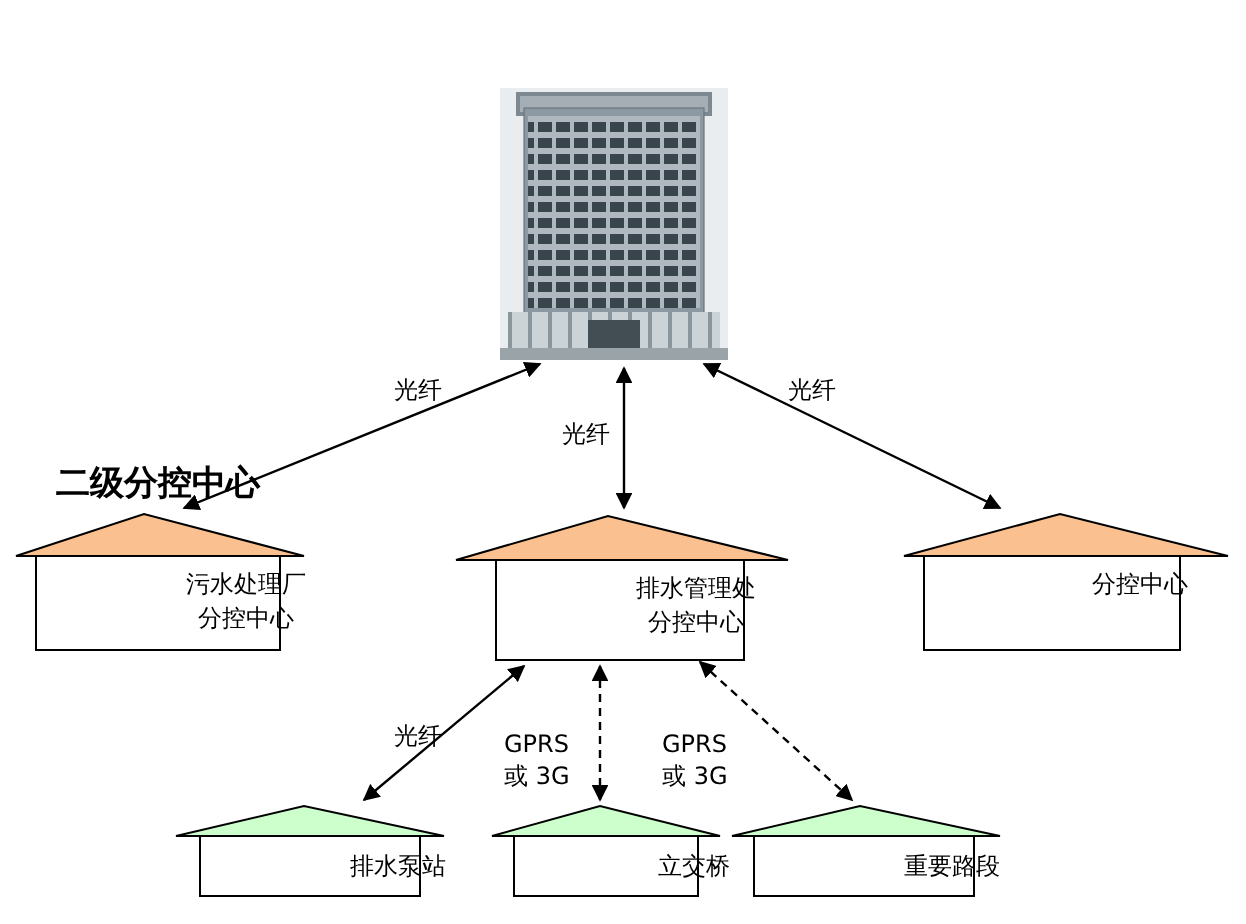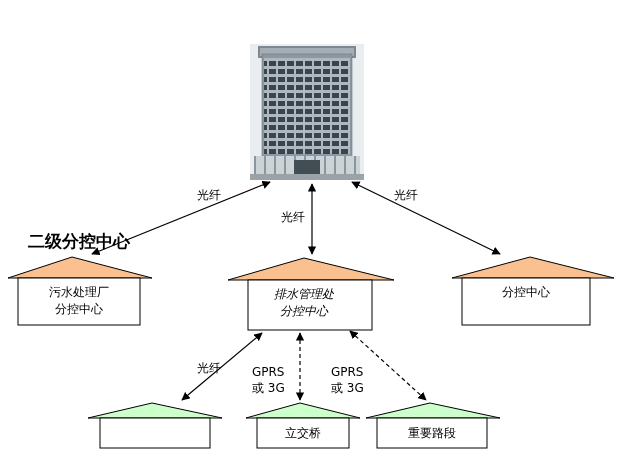--- a/index.html
+++ b/index.html
@@ -8,21 +8,21 @@
     width:623px;height:462px;
     background:#ffffff;
     font-family:"DejaVu Sans","Liberation Sans",sans-serif;
     color:#000;
     overflow:hidden;
   }
   svg.layer{position:absolute;left:0;top:0;}
   .lbl{position:absolute;font-size:12px;color:#000;white-space:nowrap;}
   .title{font-weight:bold;font-size:13px;left:50%;top:14px;transform:translateX(-50%);}
   .level2{font-weight:bold;font-size:17px;left:28px;top:230px;}
-  .node-label{position:absolute;text-align:center;font-size:12px;line-height:17px;}
+  .node-label{position:absolute;text-align:center;font-size:12px;line-height:17px;margin-left:44px;}
   .link-label{position:absolute;font-size:12px;}
   .link-label-2l{position:absolute;font-size:12px;line-height:16px;text-align:left;width:44px;}
 </style>
 </head>
 <body>
 
 <div class="canvas">
 
   <svg class="layer" width="623" height="462" viewBox="0 0 623 462">
     <defs>
@@ -91,24 +91,25 @@
   </div>
   <div class="link-label-2l" style="left:331px;top:364px;">
     <div>GPRS</div>
     <div>或 3G</div>
   </div>
 
   <div class="node-label" style="left:18px;top:284px;width:122px;">
     <div>污水处理厂</div>
     <div>分控中心</div>
   </div>
-  <div class="node-label" style="left:248px;top:286px;width:112px;font-style:italic;">
+  <div class="node-label" style="left:248px;top:286px;width:112px;">
     <div>排水管理处</div>
     <div>分控中心</div>
   </div>
   <div class="node-label" style="left:462px;top:284px;width:128px;">
     <div>分控中心</div>
   </div>
 
+  <div class="node-label" style="left:100px;top:425px;width:110px;">排水泵站</div>
   <div class="node-label" style="left:377px;top:425px;width:110px;">重要路段</div>
   <div class="node-label" style="left:257px;top:425px;width:92px;">立交桥</div>
 
 </div>
 
 </body></html>

